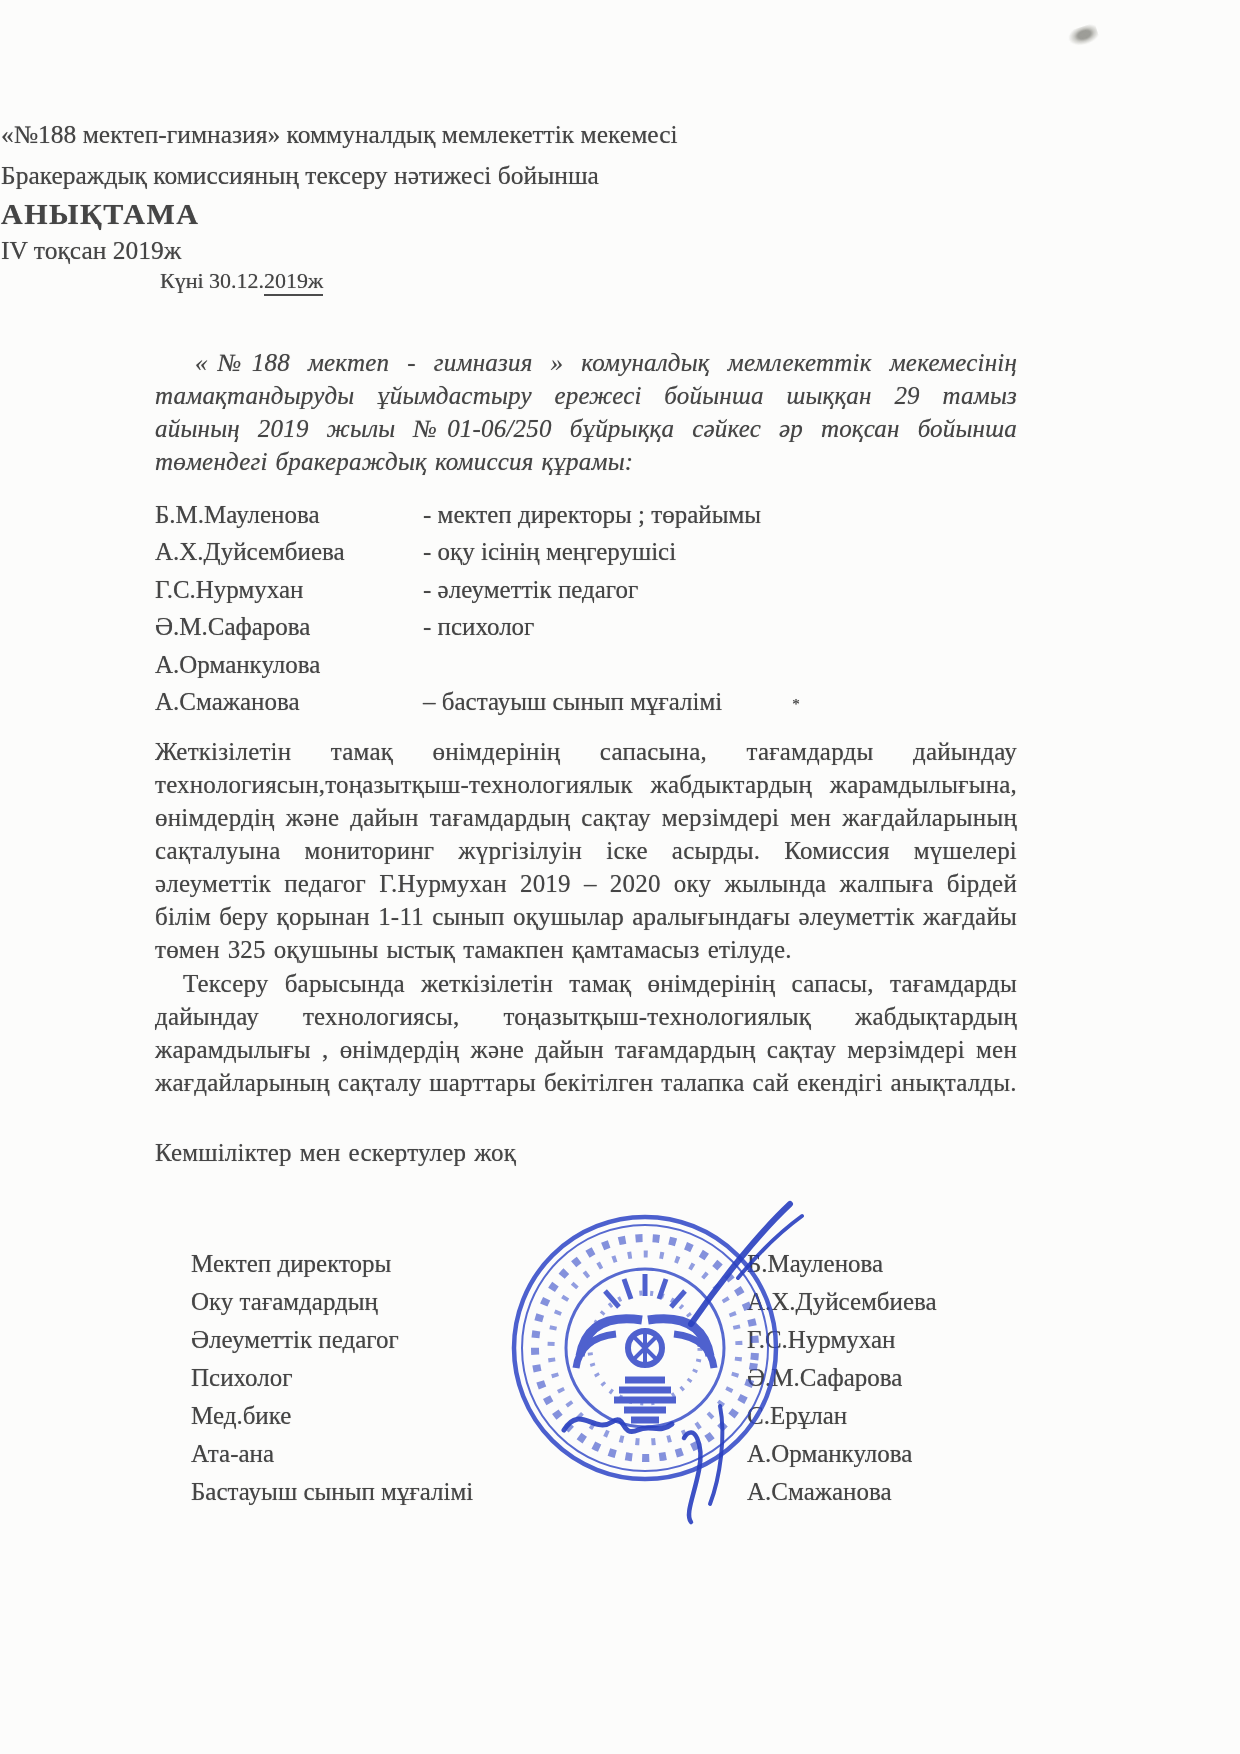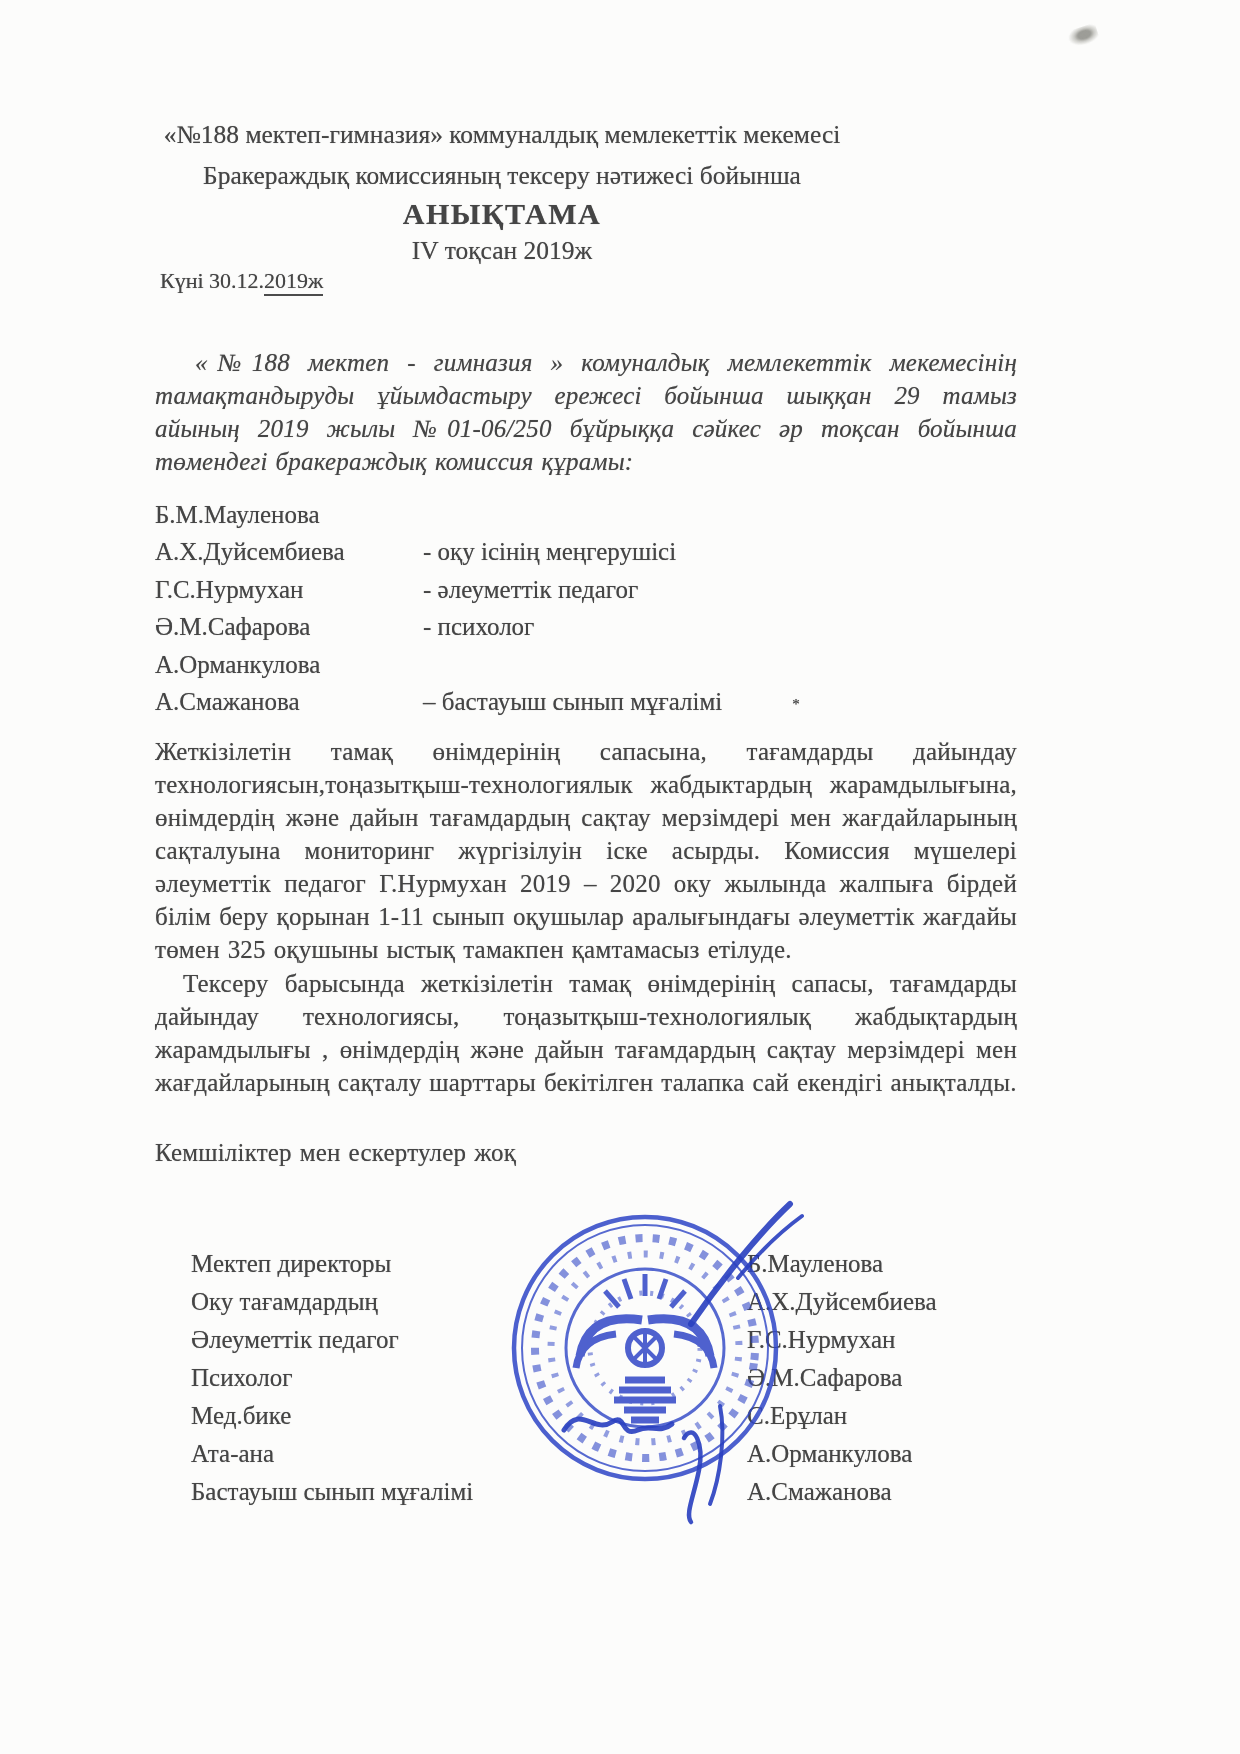--- a/index.html
+++ b/index.html
@@ -14,21 +14,21 @@
     text-shadow:0 0 .7px rgba(70,70,70,.65);
   }
   
   .smudge{
     position:absolute;left:1068px;top:27px;width:30px;height:18px;
     background:radial-gradient(ellipse at 55% 45%, rgba(125,125,118,.75) 0 28%, rgba(150,150,142,.45) 45%, transparent 70%);
     transform:rotate(-18deg);
     filter:blur(.6px);
   }
   
-  .hdr{position:absolute;left:12px;width:980px;text-align:center;}
+  .hdr{position:absolute;left:1px;width:980px;text-align:left;}
   .hdr-line1{top:120px;font-size:25.5px;}
   .hdr-line2{top:161px;font-size:25.5px;}
   .hdr-title{top:197px;font-size:30px;font-weight:bold;letter-spacing:1.5px;}
   .hdr-sub{top:236px;font-size:25.5px;}
   .date-line{
     position:absolute;left:160px;top:268px;font-size:22px;
   }
   .date-underline{border-bottom:2px solid #4c4c4c;padding-bottom:1px;}
   
   .col{position:absolute;left:155px;width:862px;font-size:25px;line-height:33px;
@@ -64,20 +64,21 @@
 <div class="hdr hdr-title scan-text">АНЫҚТАМА</div>
 <div class="hdr hdr-sub scan-text">IV тоқсан 2019ж</div>
 
 <div class="date-line scan-text"><span>Күні 30.12.</span><span class="date-underline">2019ж</span></div>
 
 <div class="col p1 scan-text">«№188 мектеп - гимназия » комуналдық мемлекеттік мекемесінің тамақтандыруды ұйымдастыру ережесі бойынша шыққан 29 тамыз айының 2019 жылы №01-06/250 бұйрыққа сәйкес әр тоқсан бойынша төмендегі бракераждық комиссия құрамы:</div>
 
 <div class="commission scan-text">
   <div class="c-row">
     <span>Б.М.Мауленова</span>
+    <span>- мектеп директоры ; төрайымы</span>
   </div>
   <div class="c-row">
     <span>А.Х.Дуйсембиева</span>
     <span>- оқу  ісінің меңгерушісі</span>
   </div>
   <div class="c-row">
     <span>Г.С.Нурмухан</span>
     <span>-  әлеуметтік педагог</span>
   </div>
   <div class="c-row">

